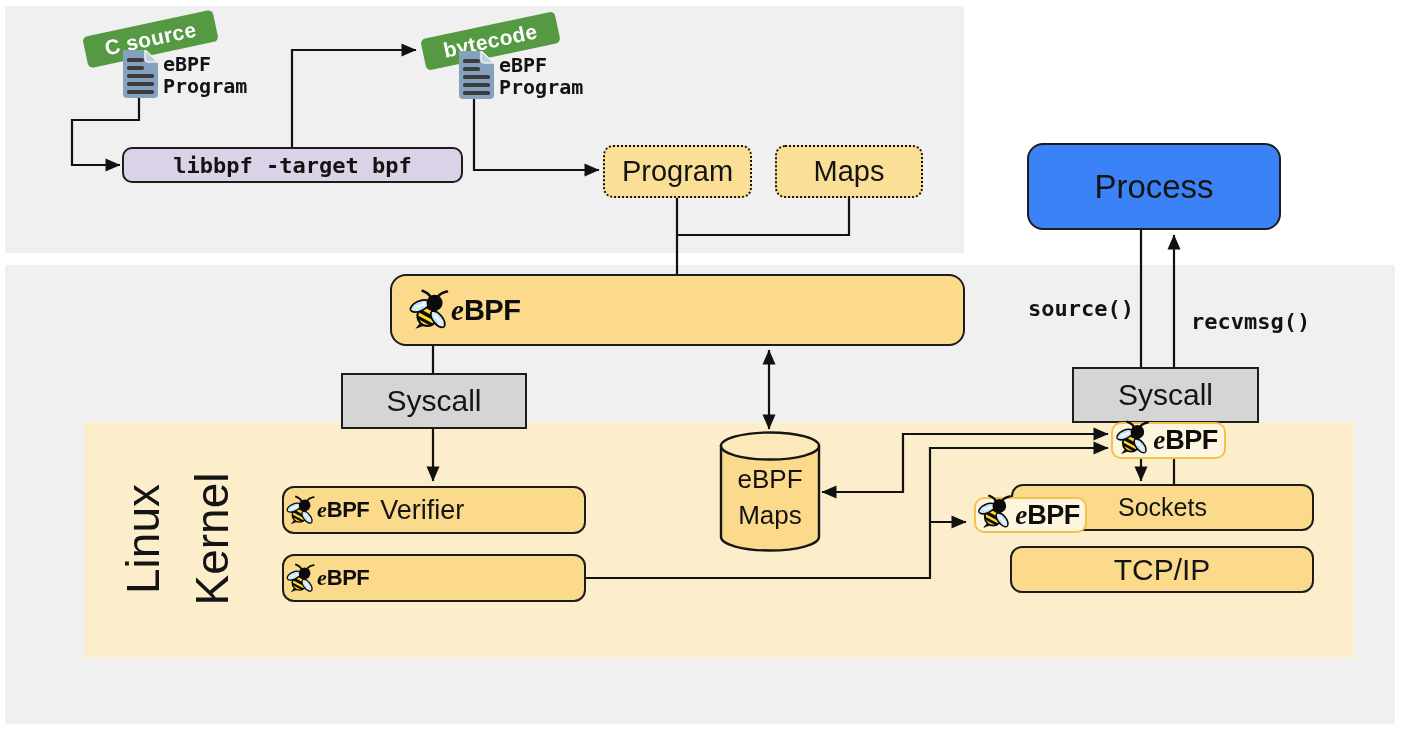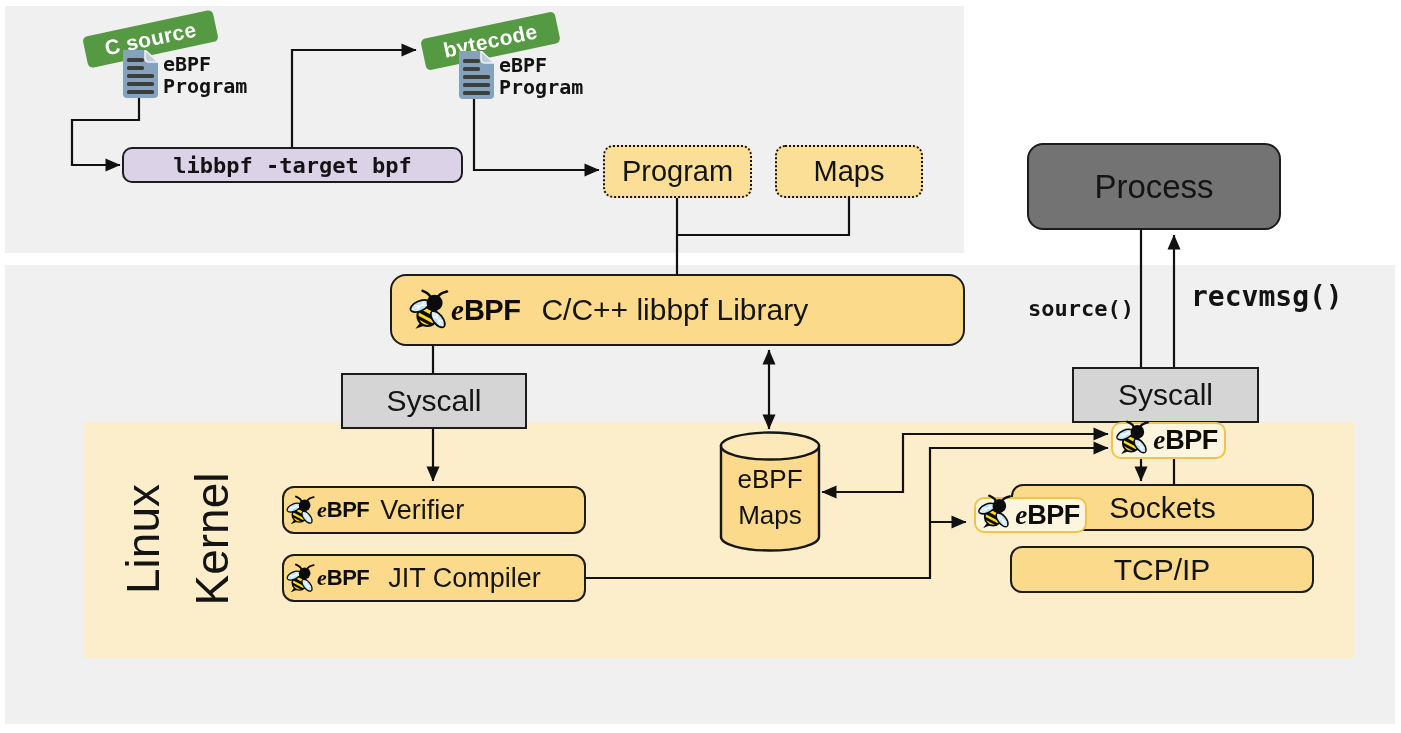--- a/index.html
+++ b/index.html
@@ -147,21 +147,20 @@
   <div class="box dotted" style="left:775px;top:145px;width:148px;height:53px;">
     <span class="boxlabel">Maps</span>
   </div>
 
 
   <div class="box ybox" style="left:390px;top:274px;width:575px;height:72px;border-radius:16px;justify-content:flex-start;padding-left:21px;gap:0;">
     <svg class="bee" width="40" height="40">
         <use href="#bee"></use>
       </svg>
     <span class="logotype" style="font-size:29px;margin-left:-2px;"><span class="lg-e">e</span><span class="lg-b">BPF</span></span>
-    <span class="boxlabel" style="font-size:30px;margin-left:21px;">C/C++ libbpf Library</span>
   </div>
 
   <div class="box graybox" style="left:341px;top:373px;width:186px;height:56px;background:#d5d5d5;">
     <span class="boxlabel">Syscall</span>
   </div>
 
   <div class="kernel-label" style="left:178px;top:539px;">
     <div>Linux</div>
     <div>Kernel</div>
   </div>
@@ -172,49 +171,48 @@
       </svg>
     <span class="logotype" style="font-size:22px;margin-left:-1px;"><span class="lg-e">e</span><span class="lg-b">BPF</span></span>
     <span class="boxlabel" style="font-size:27px;margin-left:11px;">Verifier</span>
   </div>
 
   <div class="box ybox" style="left:282px;top:554px;width:304px;height:48px;justify-content:flex-start;padding-left:5px;">
     <svg class="bee" width="29" height="29">
         <use href="#bee"></use>
       </svg>
     <span class="logotype" style="font-size:22px;margin-left:-1px;"><span class="lg-e">e</span><span class="lg-b">BPF</span></span>
-    <span class="boxlabel" style="font-size:27px;margin-left:19px;">JIT Compiler</span>
   </div>
 
   <div class="cyl-label" style="left:715px;top:461px;width:110px;">
     <div>eBPF</div>
     <div>Maps</div>
   </div>
 
 
-  <div class="box graybox" style="left:1027px;top:143px;width:254px;height:87px;background:#737373;border-radius:16px;font-size:33px;">
+  <div class="box graybox" style="left:1027px;top:143px;width:254px;height:87px;background:#3b82f6;border-radius:16px;font-size:33px;">
     <span class="boxlabel">Process</span>
   </div>
 
   <div class="monotxt" style="left:960px;top:296px;width:174px;font-size:22px;text-align:right;">source()</div>
-  <div class="monotxt" style="left:1191px;top:280px;font-size:28px;">recvmsg()</div>
+  <div class="monotxt" style="left:1191px;top:309px;font-size:22px;">recvmsg()</div>
 
   <div class="box graybox" style="left:1072px;top:367px;width:187px;height:56px;background:#d5d5d5;">
     <span class="boxlabel">Syscall</span>
   </div>
 
   <div class="chip" style="left:1111px;top:422px;width:115px;height:37px;">
     <svg class="bee chipbee" width="34" height="34">
         <use href="#bee"></use>
       </svg>
     <span class="logotype" style="font-size:27px;margin-left:-2px;"><span class="lg-e">e</span><span class="lg-b">BPF</span></span>
   </div>
 
   <div class="box ybox" style="left:1011px;top:484px;width:303px;height:47px;">
-    <span class="boxlabel" style="font-size:30px;text-align:right;">Sockets</span>
+    <span class="boxlabel" style="font-size:25px;text-align:right;">Sockets</span>
   </div>
 
   <div class="chip" style="left:974px;top:497px;width:113px;height:36px;">
     <svg class="bee chipbee" width="34" height="34">
         <use href="#bee"></use>
       </svg>
     <span class="logotype" style="font-size:27px;margin-left:-2px;"><span class="lg-e">e</span><span class="lg-b">BPF</span></span>
   </div>
 
   <div class="box ybox" style="left:1010px;top:546px;width:304px;height:47px;">

